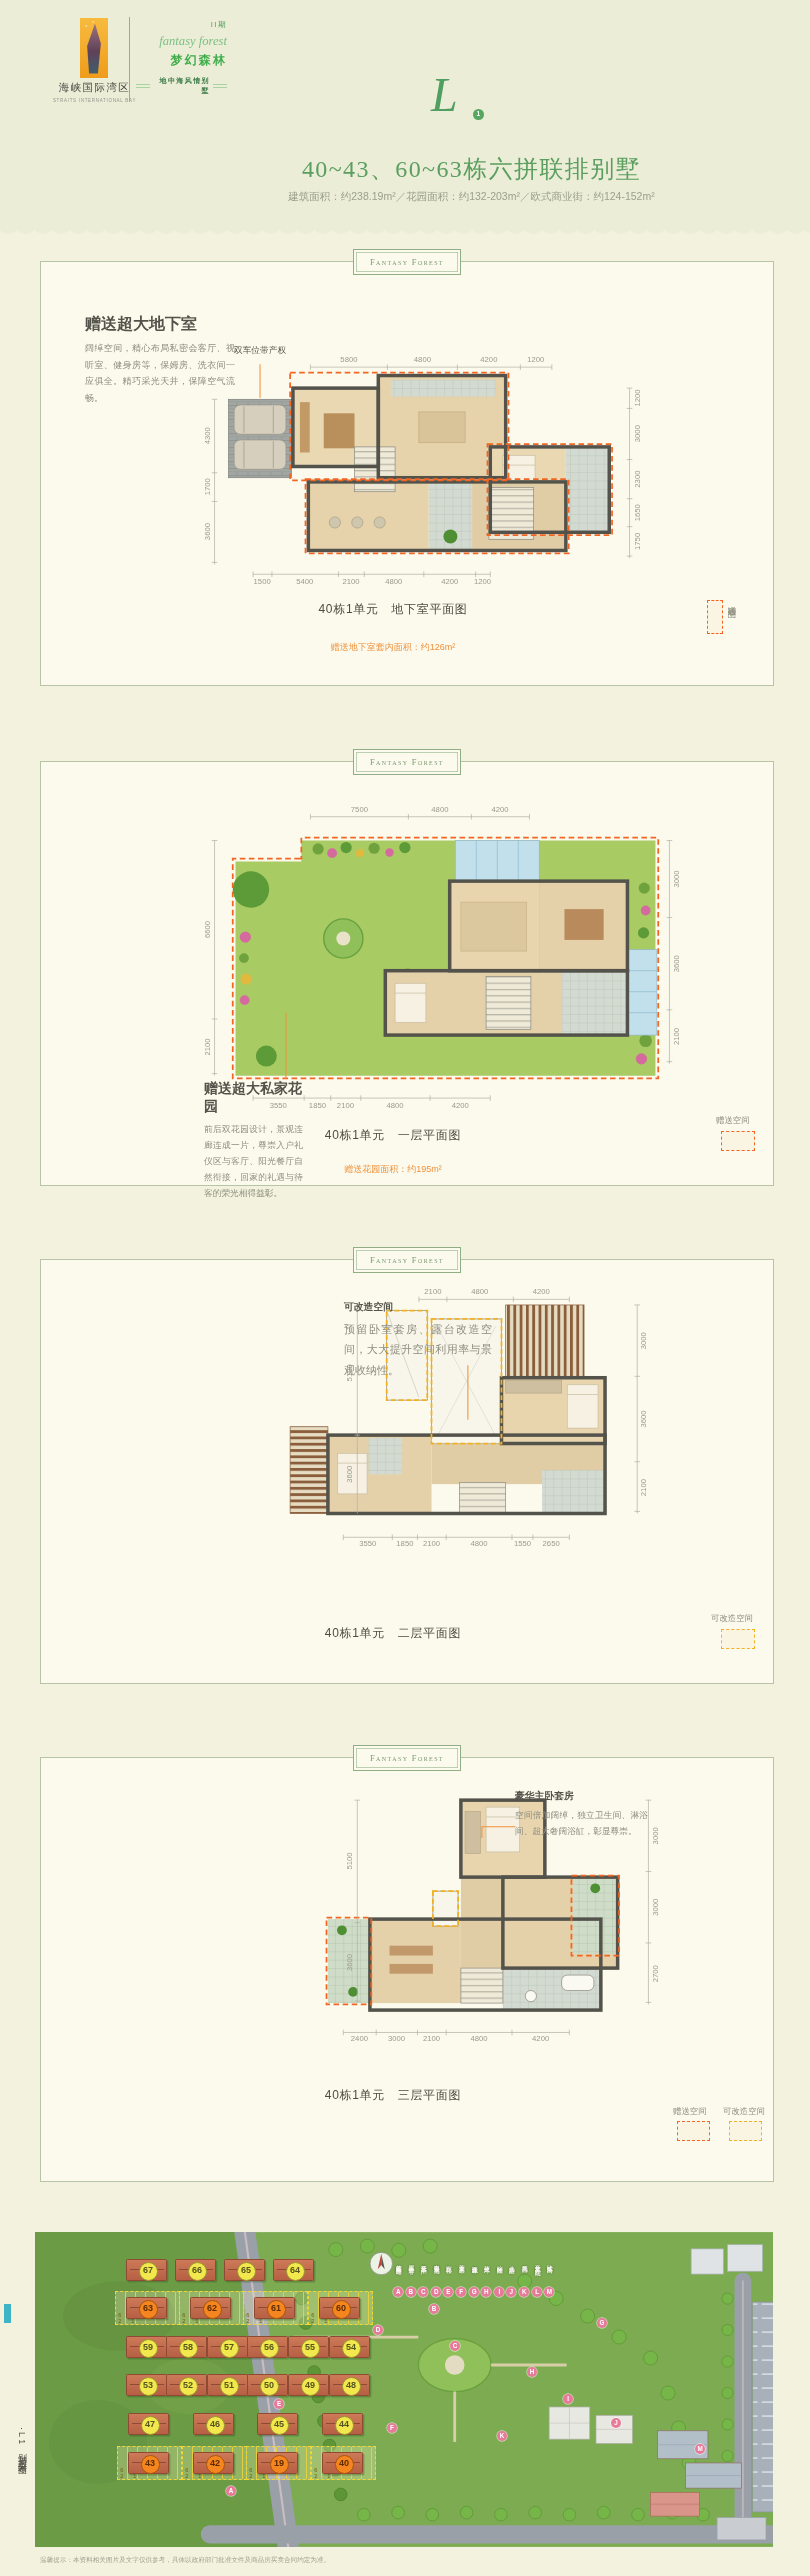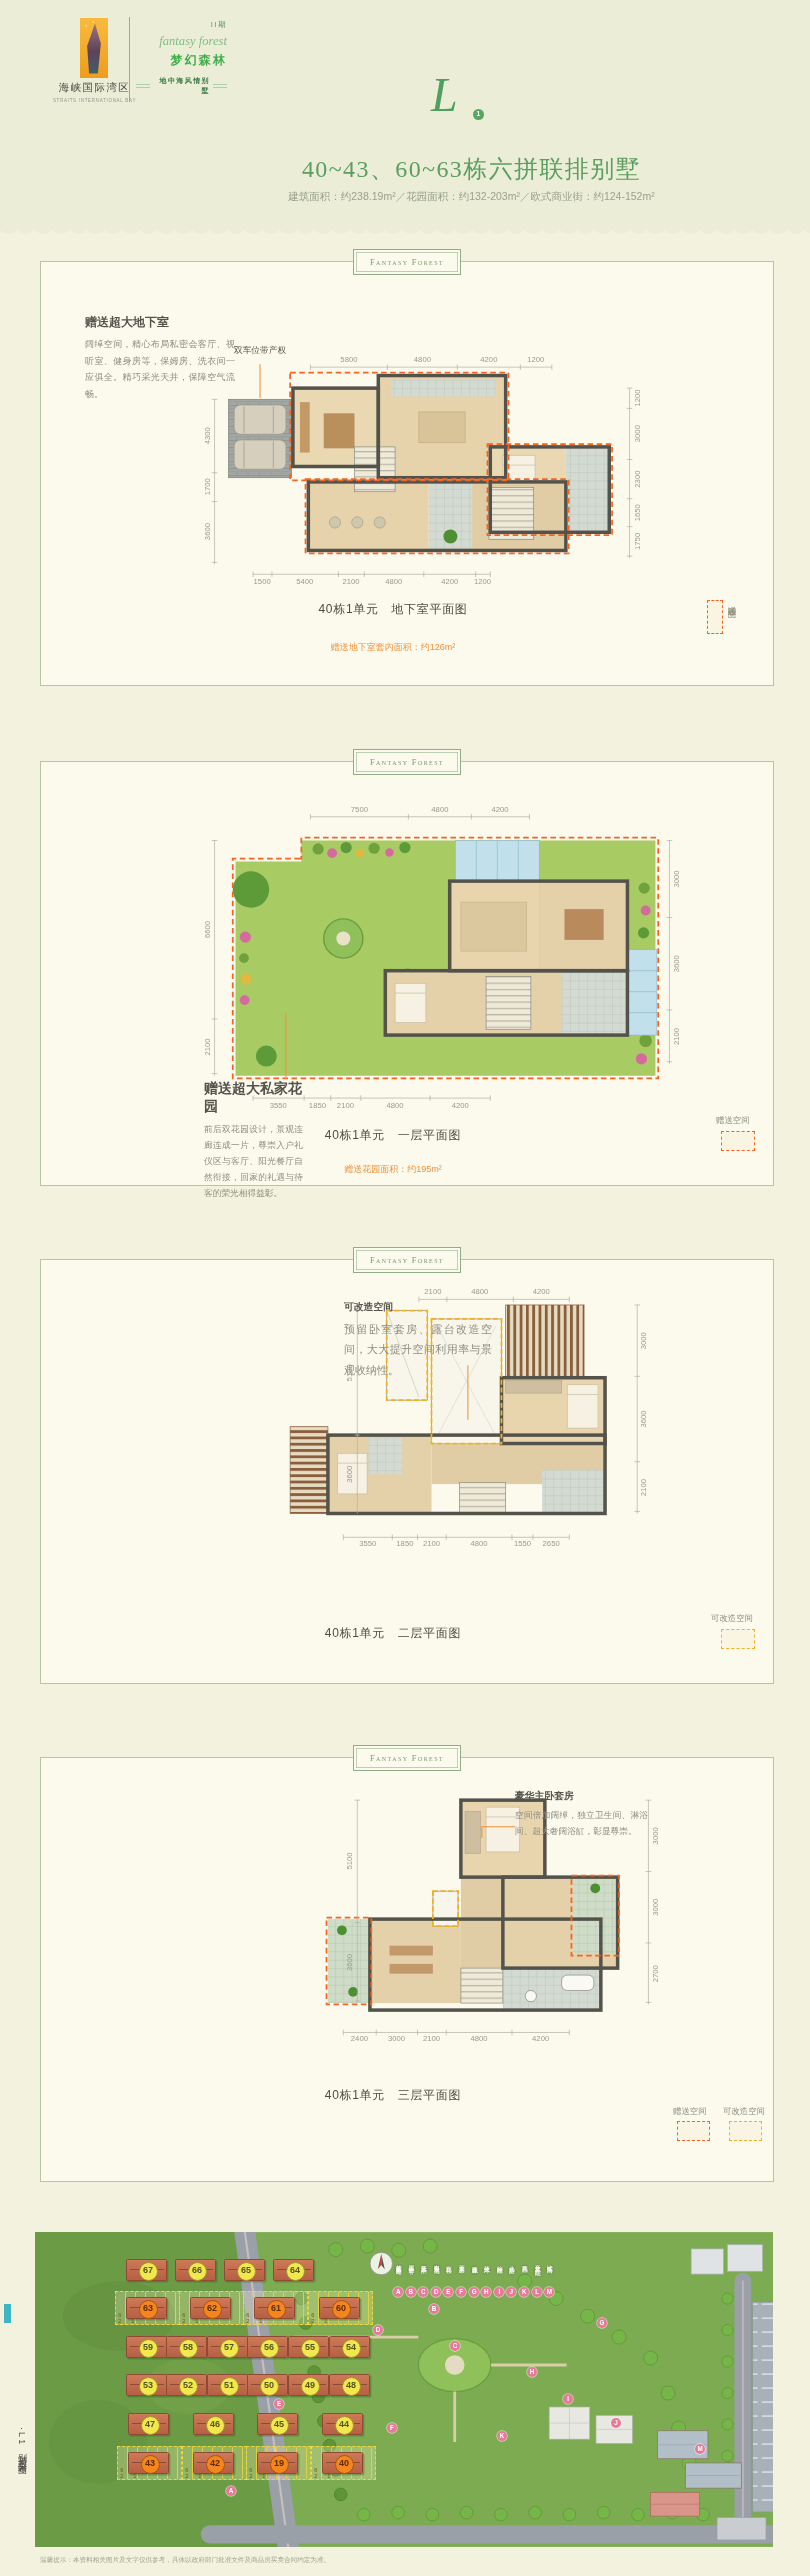--- a/index.html
+++ b/index.html
@@ -30,21 +30,21 @@
   .lmark .l{font:italic 48px/49px "Liberation Serif","DejaVu Serif",serif;color:#4f9f60}
   .lmark .ln{position:absolute;left:42px;top:39px;width:10.5px;height:10.5px;border-radius:50%;background:#57a763;color:#fff;font:bold 6.6px/10.5px "Liberation Sans",sans-serif;text-align:center}
   .m-title{left:132px;top:153px;width:679px;text-align:center;font:24px "Liberation Serif","DejaVu Serif",serif;color:#5a9e60;letter-spacing:1.4px}
   .m-sub{left:132px;top:190px;width:679px;text-align:center;font-size:10.5px;color:#9aa18c}
   
   .panel{position:absolute;left:40px;width:732px;height:423px;background:#fbfaec;border:0.7px solid #b7c4a6}
   .ptag{position:absolute;left:50%;top:-12.6px;transform:translateX(-50%);width:106px;height:24px;background:#fbfaec;
         border:0.7px solid #8fae86;box-shadow:inset 0 0 0 2.1px #fbfaec,inset 0 0 0 2.8px #a8c19e;
         display:flex;align-items:center;justify-content:center;
         font:8.4px "Liberation Serif","DejaVu Serif",serif;font-variant:small-caps;color:#7c9c74;letter-spacing:1.4px}
-  .noteblk .nt{font-size:12px;font-weight:bold;color:#53534b;margin-bottom:4.9px}
+  .noteblk .nt{font-size:16px;font-weight:bold;color:#53534b;margin-bottom:4.9px}
   .noteblk .nb{font-size:9px;color:#8e8e80;line-height:1.85;text-align:justify}
   .callout{font-size:8.7px;color:#53534b;text-align:center}
   .caption{font-size:12px;color:#4c4c44;letter-spacing:0.7px;text-align:center;font-weight:500}
   .areanote{font-size:9px;color:#f0913c;text-align:center}
   .lgd-lab{font-size:8.4px;color:#8e8e80}
   .lgd-box{border:1.4px dashed #f26522;background:rgba(242,101,34,.04)}
   .lgd-box.amber{border-color:#f0b123}
   .lgd-vlab{writing-mode:vertical-rl;font-size:8.4px;color:#8e8e80;letter-spacing:1.4px}
   svg.plan{position:absolute;left:0;top:0}
   .dt{font-family:"Liberation Sans",sans-serif;font-size:11px;fill:#9b9b8d}

